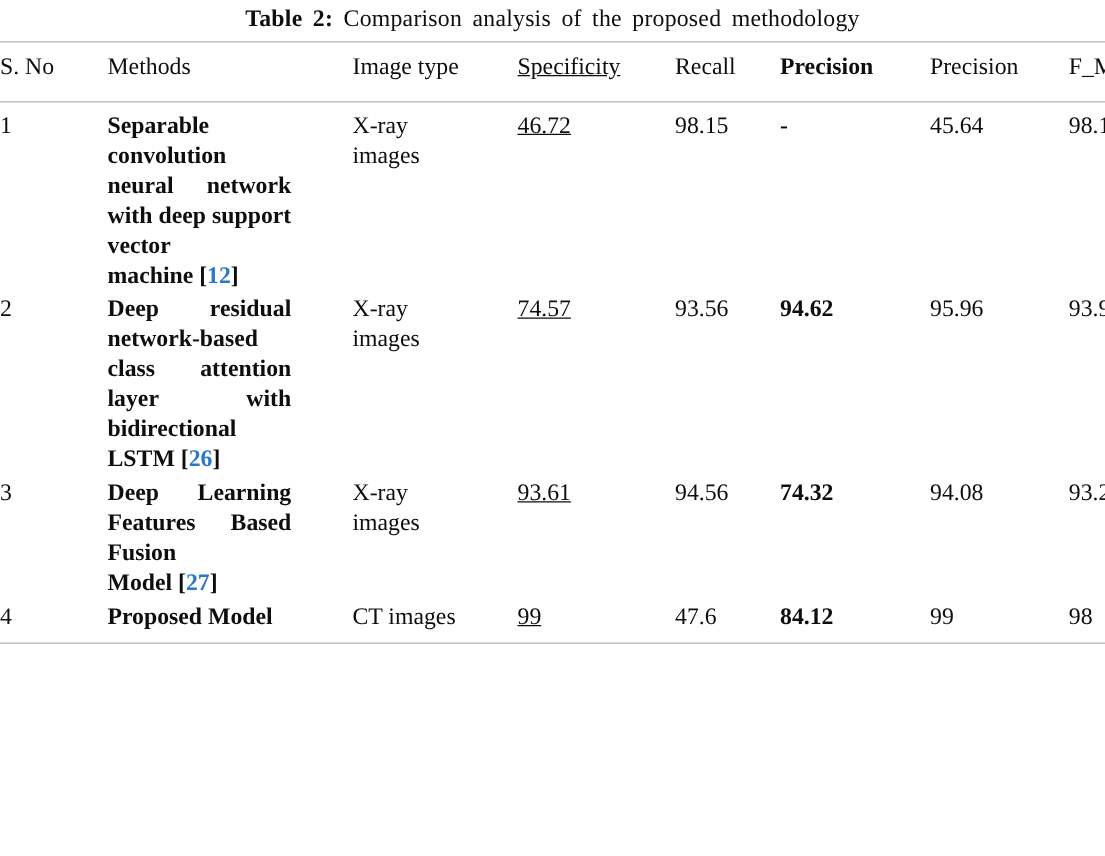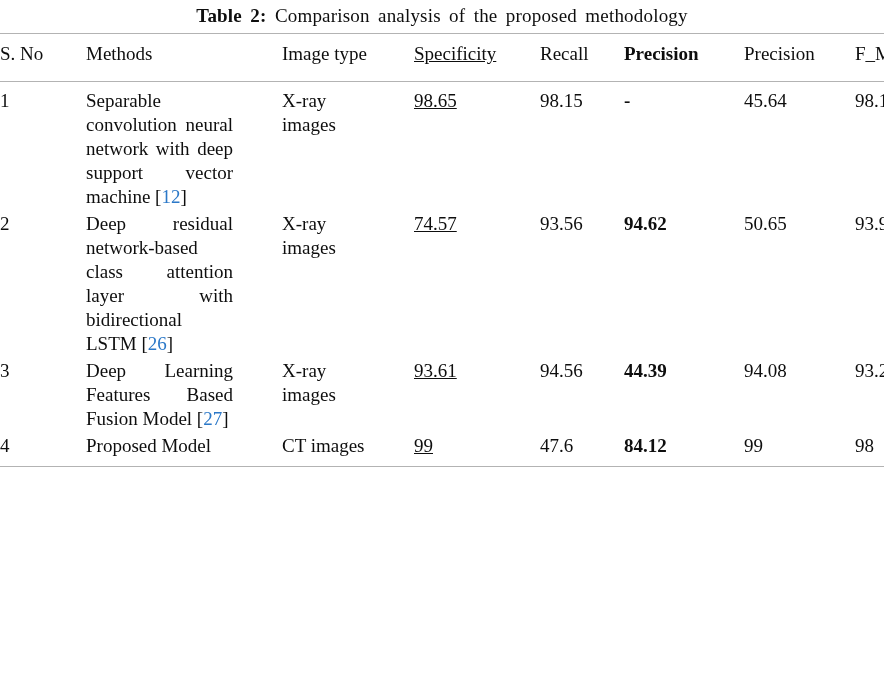--- a/index.html
+++ b/index.html
@@ -60,20 +60,21 @@
   .col-image_type { width: 97px;  padding-right: 35px !important; }
   .col-specificity{ width: 126px; text-decoration: underline; }
   .col-recall     { width: 84px; }
   .col-precision  { width: 120px; font-weight: bold; }
   .col-accuracy   { width: 111px; }
   .col-f_measure  { width: 113px; }
   th.col-method     { padding-right: 49px; }
   th.col-image_type { padding-right: 35px; }
   tbody td.col-method {
     text-align: justify;
+    font-weight: bold;
   }
   .cite {
     color: var(--cite);
     cursor: pointer;
   }
 </style>
 </head>
 <body>
 
 <div class="page">
@@ -93,43 +94,43 @@
         <th class="col-precision">Precision</th>
         <th class="col-accuracy">Precision</th>
         <th class="col-f_measure">F_Measure</th>
       </tr>
     </thead>
     <tbody>
         <tr>
           <td class="col-sno">1</td>
           <td class="col-method">Separable convolution neural network with deep support vector machine&nbsp;[<span class="cite">12</span>]</td>
           <td class="col-image_type">X-ray images</td>
-          <td class="col-specificity">98.65</td>
+          <td class="col-specificity">46.72</td>
           <td class="col-recall">98.15</td>
           <td class="col-precision">-</td>
           <td class="col-accuracy">45.64</td>
           <td class="col-f_measure">98.10</td>
         </tr>
         <tr>
           <td class="col-sno">2</td>
           <td class="col-method">Deep residual network-based class attention layer with bidirectional LSTM&nbsp;[<span class="cite">26</span>]</td>
           <td class="col-image_type">X-ray images</td>
           <td class="col-specificity">74.57</td>
           <td class="col-recall">93.56</td>
           <td class="col-precision">94.62</td>
-          <td class="col-accuracy">50.65</td>
+          <td class="col-accuracy">95.96</td>
           <td class="col-f_measure">93.90</td>
         </tr>
         <tr>
           <td class="col-sno">3</td>
           <td class="col-method">Deep Learning Features Based Fusion Model&nbsp;[<span class="cite">27</span>]</td>
           <td class="col-image_type">X-ray images</td>
           <td class="col-specificity">93.61</td>
           <td class="col-recall">94.56</td>
-          <td class="col-precision">44.39</td>
+          <td class="col-precision">74.32</td>
           <td class="col-accuracy">94.08</td>
           <td class="col-f_measure">93.2</td>
         </tr>
         <tr>
           <td class="col-sno">4</td>
           <td class="col-method">Proposed Model</td>
           <td class="col-image_type">CT images</td>
           <td class="col-specificity">99</td>
           <td class="col-recall">47.6</td>
           <td class="col-precision">84.12</td>

